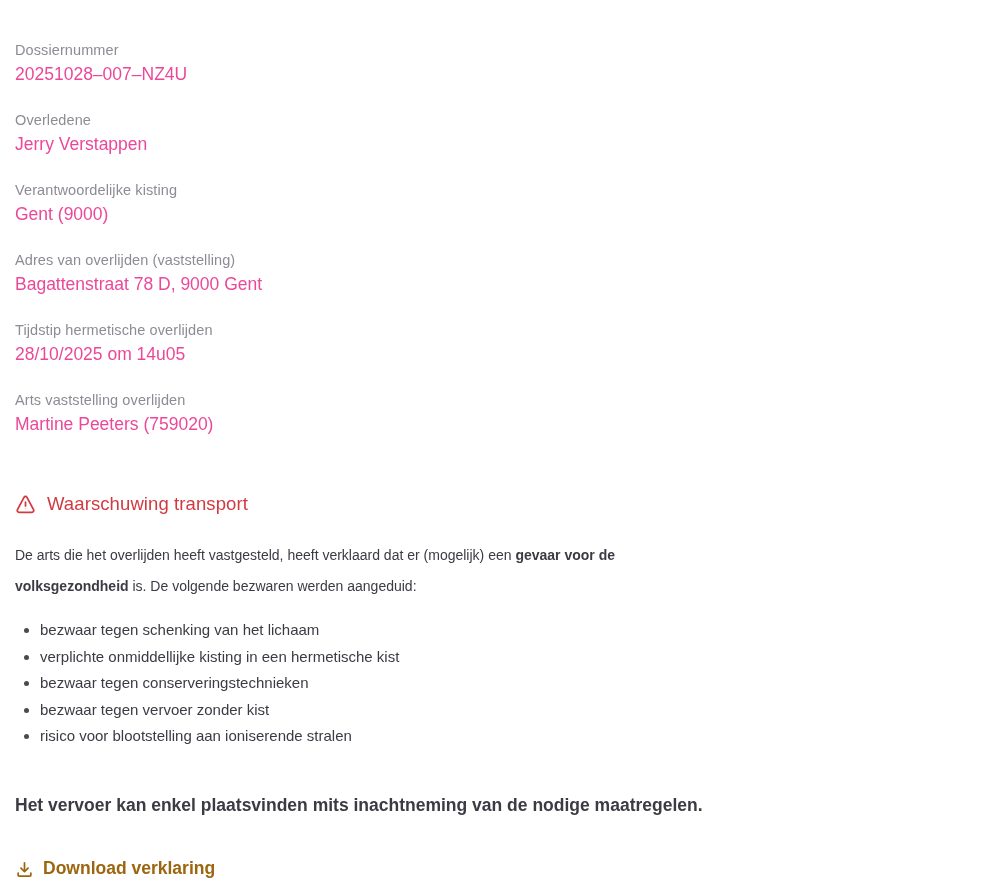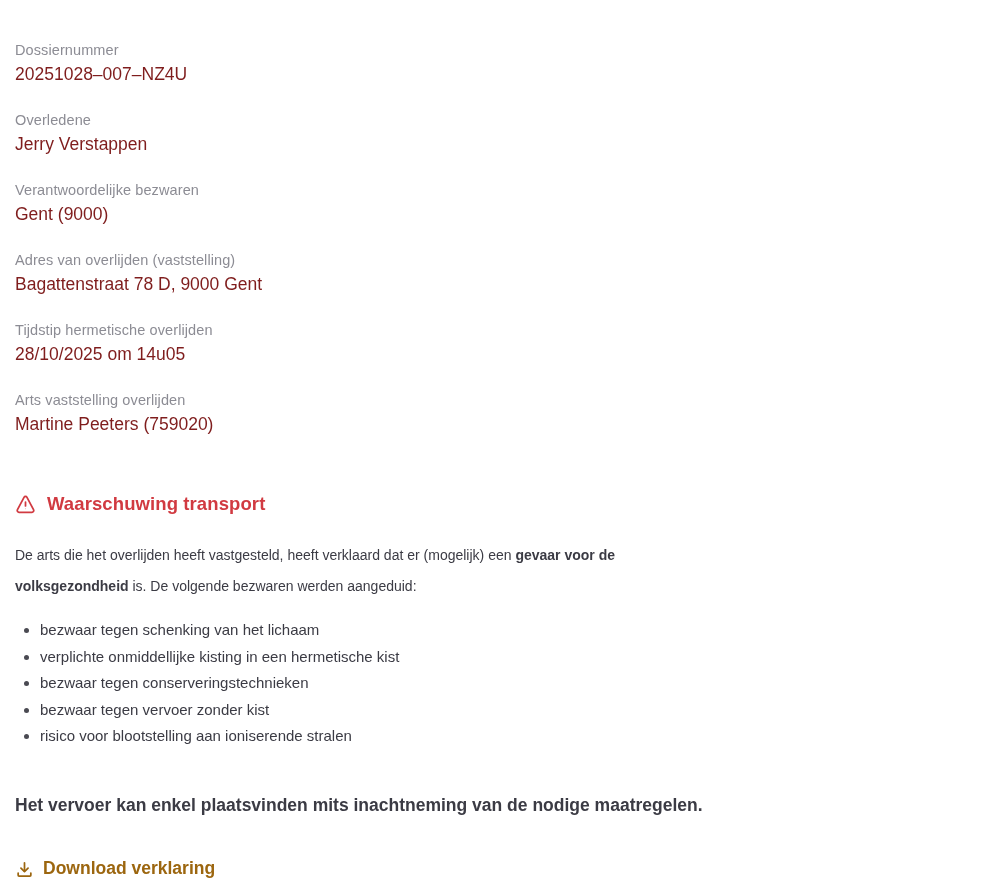--- a/index.html
+++ b/index.html
@@ -22,39 +22,39 @@
   .field-label {
     font-size: 14.5px;
     line-height: 18px;
     color: #8c8c94;
     margin-bottom: 4px;
     letter-spacing: 0.1px;
   }
   .field-value {
     font-size: 17.5px;
     line-height: 23px;
-    color: #7f1d1d;
+    color: #ec4899;
   }
 
   
   .warning-section { margin-top: 56px; }
   .warning-header {
     display: flex;
     align-items: center;
     gap: 11px;
     height: 24px;
   }
   .warning-header .w-icon {
     display: inline-flex;
     flex: 0 0 auto;
   }
   .warning-title {
     margin: 0;
     font-size: 18.5px;
-    font-weight: 700;
+    font-weight: 400;
     color: #d13a41;
     letter-spacing: 0.1px;
   }
   .warning-intro {
     margin: 24px 0 0 0;
     font-size: 14px;
     line-height: 31px;
     max-width: 940px;
   }
   .warning-intro strong { font-weight: 700; }
@@ -111,21 +111,21 @@
     <div class="field-label">Dossiernummer</div>
     <div class="field-value">20251028–007–NZ4U</div>
   </div>
 
   <div class="field-group">
     <div class="field-label">Overledene</div>
     <div class="field-value">Jerry Verstappen</div>
   </div>
 
   <div class="field-group">
-    <div class="field-label">Verantwoordelijke bezwaren</div>
+    <div class="field-label">Verantwoordelijke kisting</div>
     <div class="field-value">Gent (9000)</div>
   </div>
 
   <div class="field-group">
     <div class="field-label">Adres van overlijden (vaststelling)</div>
     <div class="field-value">Bagattenstraat 78 D, 9000 Gent</div>
   </div>
 
   <div class="field-group">
     <div class="field-label">Tijdstip hermetische overlijden</div>

